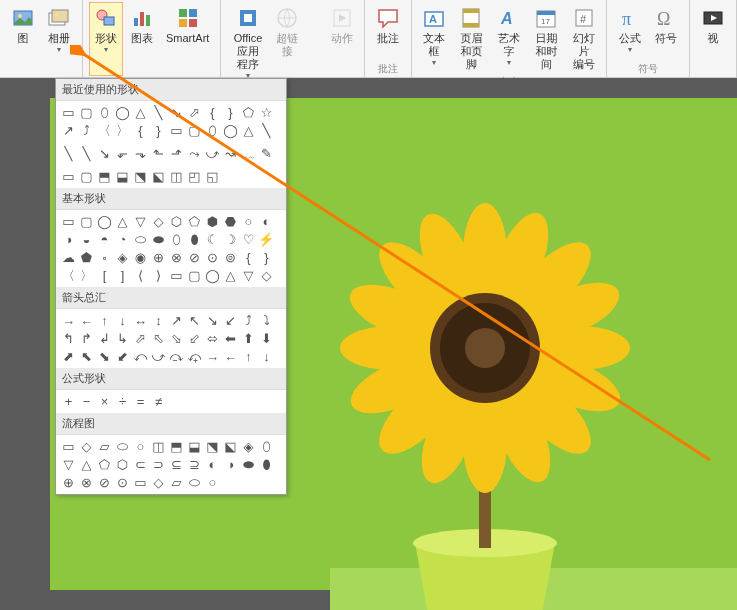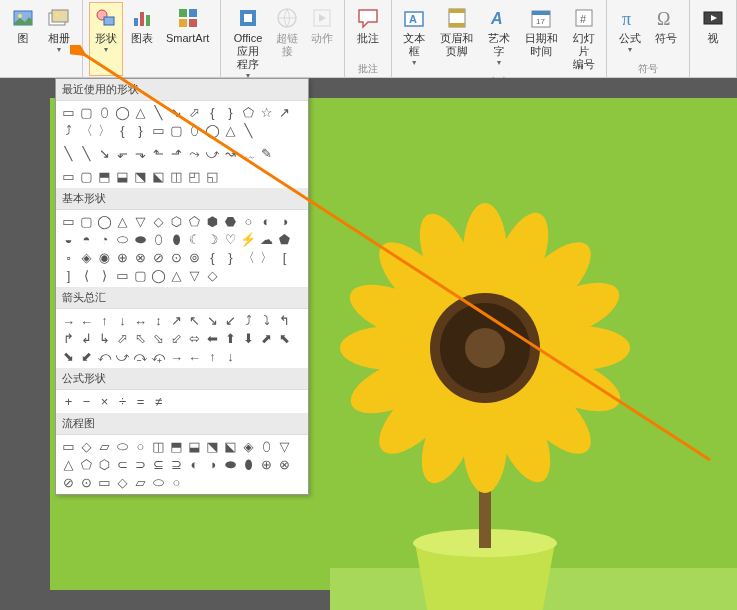--- a/index.html
+++ b/index.html
@@ -12,21 +12,21 @@
   .ribbon-btn.active { background: #fef9c3; border: 1px solid #f5b27d; }
   .ribbon-icon { width: 24px; height: 24px; display: flex; align-items: center; justify-content: center; }
   .ribbon-label { font-size: 11px; color: #333; text-align: center; margin-top: 2px; line-height: 13px; }
   .dropdown-arrow { font-size: 8px; color: #666; }
   .group-label { font-size: 10px; color: #888; text-align: center; padding-bottom: 2px; }
   
   .canvas-area { position: relative; background: #5a5a5a; height: 532px; }
   .slide-edge { position: absolute; left: 50px; right: 0; top: 20px; bottom: 20px; background: #8dc63f; }
   .flower-img { position: absolute; left: 280px; top: 90px; width: 450px; height: 475px; }
   
-  .dropdown-panel { position: absolute; left: 55px; top: 78px; width: 254px; background: #fff; border: 1px solid #999; box-shadow: 2px 2px 4px rgba(0,0,0,0.2); z-index: 10; max-height: 530px; overflow-y: auto; }
+  .dropdown-panel { position: absolute; left: 55px; top: 78px; width: 232px; background: #fff; border: 1px solid #999; box-shadow: 2px 2px 4px rgba(0,0,0,0.2); z-index: 10; max-height: 530px; overflow-y: auto; }
   .section-hdr { background: #eaeaea; padding: 3px 6px; font-size: 11px; color: #444; border-bottom: 1px solid #ddd; }
   .shape-grid { padding: 3px 4px; display: flex; flex-wrap: wrap; gap: 1px; }
   .shp { width: 17px; height: 17px; display: flex; align-items: center; justify-content: center; cursor: pointer; color: #555; font-size: 13px; }
   
   .arrow-overlay { position: absolute; left: 70px; top: 45px; z-index: 20; pointer-events: none; }
 </style>
 </head>
 <body>
 
 <div class="ribbon">
@@ -106,21 +106,21 @@
         </div>
         <div class="ribbon-btn" style="opacity: 0.5;">
           <div class="ribbon-icon">
             <svg viewBox="0 0 24 24">
               <circle cx="12" cy="12" r="9" fill="none" stroke="#bbb" stroke-width="1.5"></circle>
               <path d="M3 12 H21 M12 3 Q17 12 12 21 M12 3 Q7 12 12 21" fill="none" stroke="#bbb"></path>
             </svg>
           </div>
           <div class="ribbon-label">超链接</div>
         </div>
-        <div class="ribbon-btn" style="opacity: 0.5;">
+        <div class="ribbon-btn" style="opacity: 0.5; margin-left: 20px;">
           <div class="ribbon-icon">
             <svg viewBox="0 0 24 24">
               <rect x="4" y="4" width="16" height="16" fill="none" stroke="#bbb"></rect>
               <path d="M9 8 L16 12 L9 16 Z" fill="#bbb"></path>
             </svg>
           </div>
           <div class="ribbon-label">动作</div>
         </div>
       </div>
       <div class="group-label">接</div>

